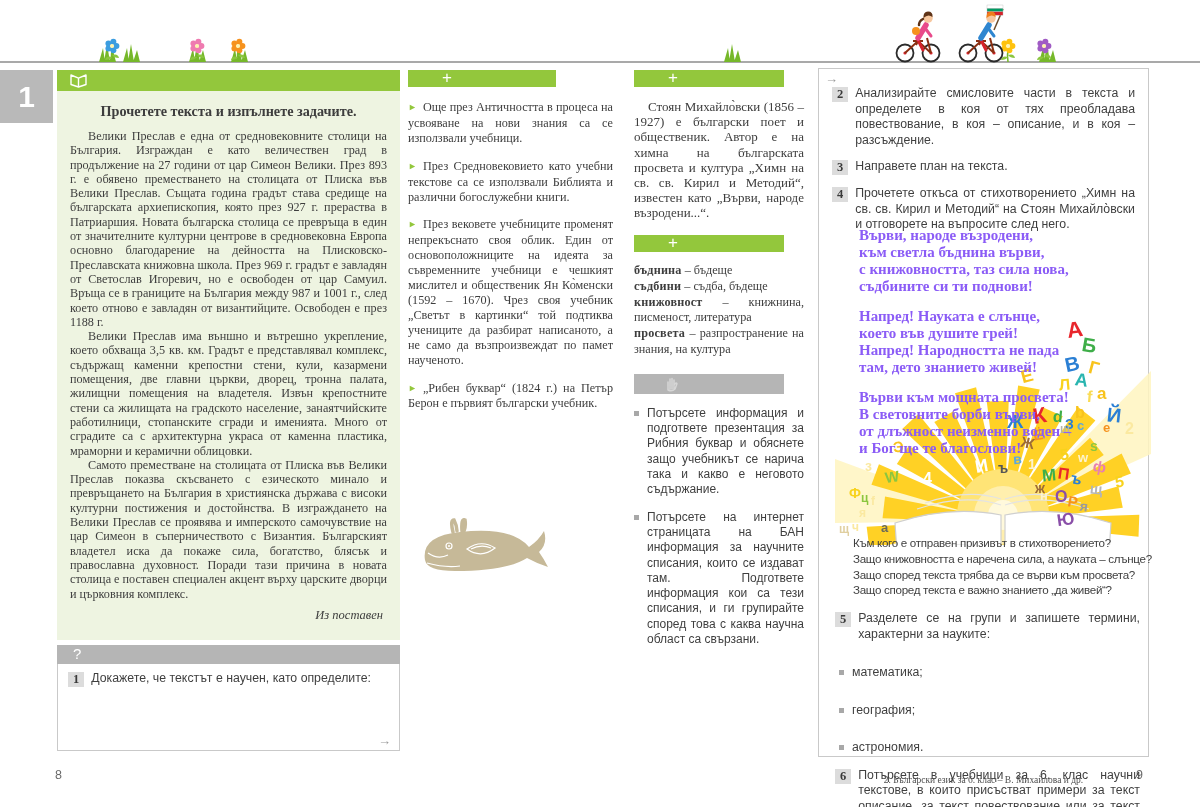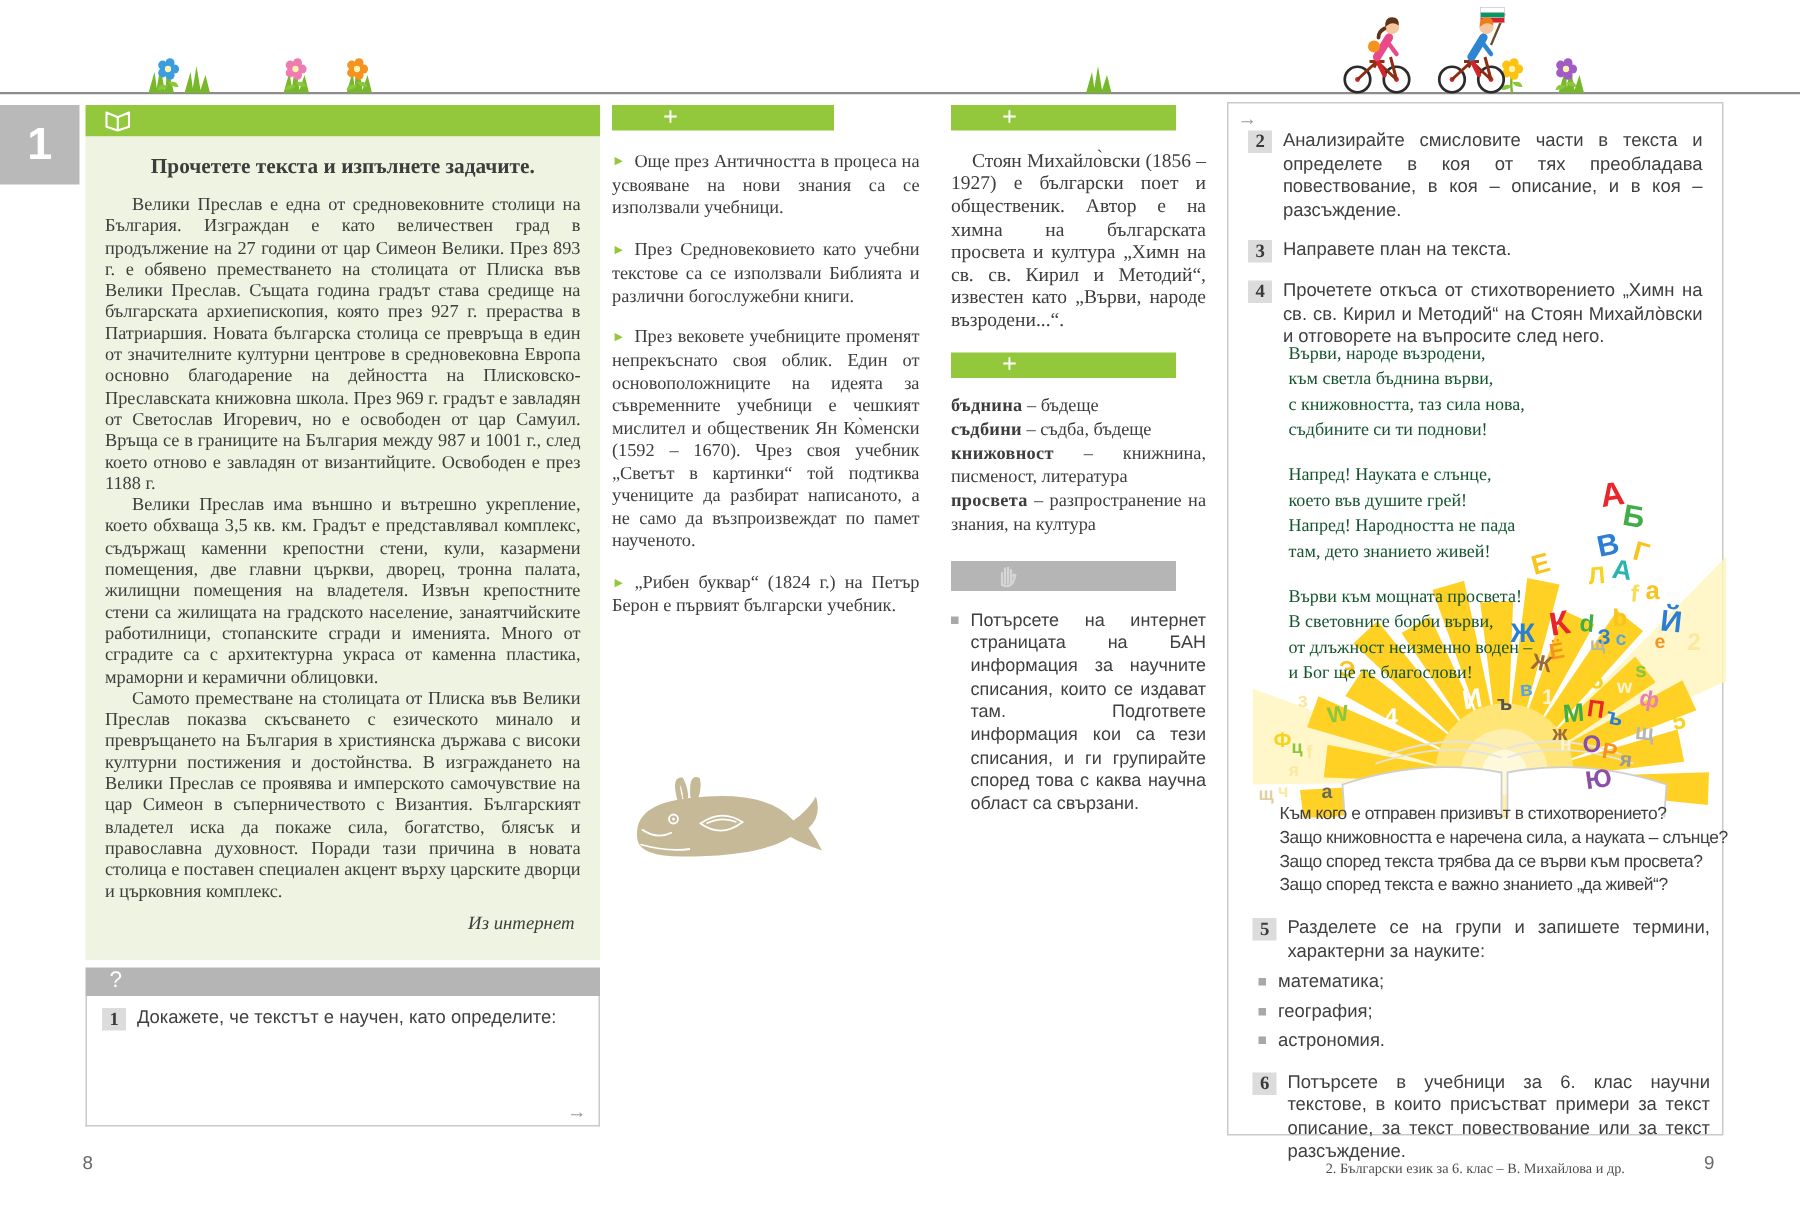--- a/index.html
+++ b/index.html
@@ -51,28 +51,28 @@
   #hand-bar{width:150px;height:20px;background:#b5b5b5;margin-top:17px;display:flex;align-items:center;padding-left:30px;box-sizing:border-box;}
   .act{display:flex;gap:8px;margin-top:12px;font-family:"Liberation Sans",sans-serif;}
   .act .bul-text{font-size:12px;line-height:15.3px;}
   
   #p9-box{left:818px;top:68px;width:331px;height:689px;border:1px solid #c9c9c9;box-sizing:border-box;}
   #p9-arrow{position:absolute;left:6px;top:2px;color:#9a9a9a;font-family:"Liberation Sans",sans-serif;font-size:13px;}
   #p9-tasks{position:absolute;left:13px;top:17px;width:303px;font-family:"Liberation Sans",sans-serif;}
   #p9-tasks .task-row{margin-bottom:11px;}
   #poem{position:absolute;left:40px;top:158px;z-index:3;}
   .stanza{margin-bottom:13px;}
-  .pline{font-size:12px;font-weight:normal;color:#14532d;line-height:17px;white-space:nowrap;}
+  .pline{font-size:15px;font-weight:bold;color:#8b5cf6;line-height:17px;white-space:nowrap;}
   #illus{position:absolute;left:16px;top:240px;width:316px;height:236px;z-index:1;}
   #letters{position:absolute;left:0;top:0;width:316px;height:236px;}
   .fly-letter{position:absolute;font-family:"Liberation Sans",sans-serif;font-weight:bold;line-height:1;}
   #p9-lower{position:absolute;left:16px;top:466px;width:305px;font-family:"Liberation Sans",sans-serif;z-index:3;}
   .qline{font-size:11.6px;letter-spacing:-0.3px;line-height:15.8px;color:#3f3f3f;white-space:nowrap;margin-left:18px;}
   #p9-lower .task-row{margin-top:13px;}
-  #p9-lower .bul-row{margin-top:5px;margin-left:2px;}
+  #p9-lower .bul-row{margin-top:23px;margin-left:2px;}
   
   .pagenum{font-family:"Liberation Sans",sans-serif;font-size:12.5px;color:#6a6a6a;top:768px;}
   #footer-center{left:818px;top:775px;width:331px;text-align:center;font-size:9.5px;color:#4d4d4d;}
 </style>
 </head>
 <body>
 
 <div id="page">
 
   <svg id="deco-svg" width="1200" height="66">
@@ -173,21 +173,21 @@
     <svg width="19" height="15" viewBox="0 0 19 15">
       <path d="M2,2 L9.5,5.2 L17,2 L17,11.5 L9.5,14 L2,11.5 Z M9.5,5.2 L9.5,14" fill="none" stroke="#ffffff" stroke-width="1.4" stroke-linejoin="round"></path>
     </svg>
   </div>
 
   <div id="reading-body" class="abs">
     <div id="reading-title">Прочетете текста и изпълнете задачите.</div>
     <p class="rp">Велики Преслав е една от средновековните столици на България. Изграждан е като величествен град в продължение на 27 години от цар Симеон Велики. През 893 г. е обявено преместването на столицата от Плиска във Велики Преслав. Същата година градът става средище на българската архиепископия, която през 927 г. прераства в Патриаршия. Новата българска столица се превръща в един от значителните културни центрове в средновековна Европа основно благодарение на дейността на Плисковско-Преславската книжовна школа. През 969 г. градът е завладян от Светослав Игоревич, но е освободен от цар Самуил. Връща се в границите на България между 987 и 1001 г., след което отново е завладян от византийците. Освободен е през 1188 г.</p>
     <p class="rp">Велики Преслав има външно и вътрешно укрепление, което обхваща 3,5 кв. км. Градът е представлявал комплекс, съдържащ каменни крепостни стени, кули, казармени помещения, две главни църкви, дворец, тронна палата, жилищни помещения на владетеля. Извън крепостните стени са жилищата на градското население, занаятчийските работилници, стопанските сгради и именията. Много от сградите са с архитектурна украса от каменна пластика, мраморни и керамични облицовки.</p>
     <p class="rp">Самото преместване на столицата от Плиска във Велики Преслав показва скъсването с езическото минало и превръщането на България в християнска държава с високи културни постижения и достойнства. В изграждането на Велики Преслав се проявява и имперското самочувствие на цар Симеон в съперничеството с Византия. Българският владетел иска да покаже сила, богатство, блясък и православна духовност. Поради тази причина в новата столица е поставен специален акцент върху царските дворци и църковния комплекс.</p>
-    <div id="reading-source">Из интернет</div>
+    <div id="reading-source">Из поставен</div>
   </div>
 
   <div id="q1-bar" class="abs">
     <span>?</span>
   </div>
   <div id="q1-body" class="abs">
     <div class="task-row">
       <span class="tnum">1</span>
       <span class="ttext">Докажете, че текстът е научен, като определите:</span>
     </div>
@@ -227,20 +227,24 @@
     <div style="margin-top:11px;">
       <div class="vocab-line"><b>бъднина</b> <span>– бъдеще</span></div>
       <div class="vocab-line"><b>съдбини</b> <span>– съдба, бъдеще</span></div>
       <div class="vocab-line"><b>книжовност</b> <span>– книжнина, писменост, литература</span></div>
       <div class="vocab-line"><b>просвета</b> <span>– разпространение на знания, на култура</span></div>
     </div>
     <div id="hand-bar">
       <svg width="16" height="16" viewBox="0 0 16 16">
         <path d="M4,14 L4,6 M6,13 L6,3 M8,13 L8,2.5 M10,13 L10,4 M4,14 Q8,16 11,13 L12.5,9 Q13.5,7 12,7 L10,9" fill="none" stroke="#d6d6d6" stroke-width="1.5" stroke-linecap="round"></path>
       </svg>
+    </div>
+    <div class="act">
+      <span class="sq"></span>
+      <span class="bul-text">Потърсете информация и подгответе презентация за Рибния буквар и обяснете защо учебникът се нарича така и какво е неговото съдържание.</span>
     </div>
     <div class="act">
       <span class="sq"></span>
       <span class="bul-text">Потърсете на интернет страницата на БАН информация за научните списания, които се издават там. Подгответе информация кои са тези списания, и ги групирайте според това с каква научна област са свързани.</span>
     </div>
   </div>
 
   <div id="p9-box" class="abs">
     <span id="p9-arrow">→</span>
 

